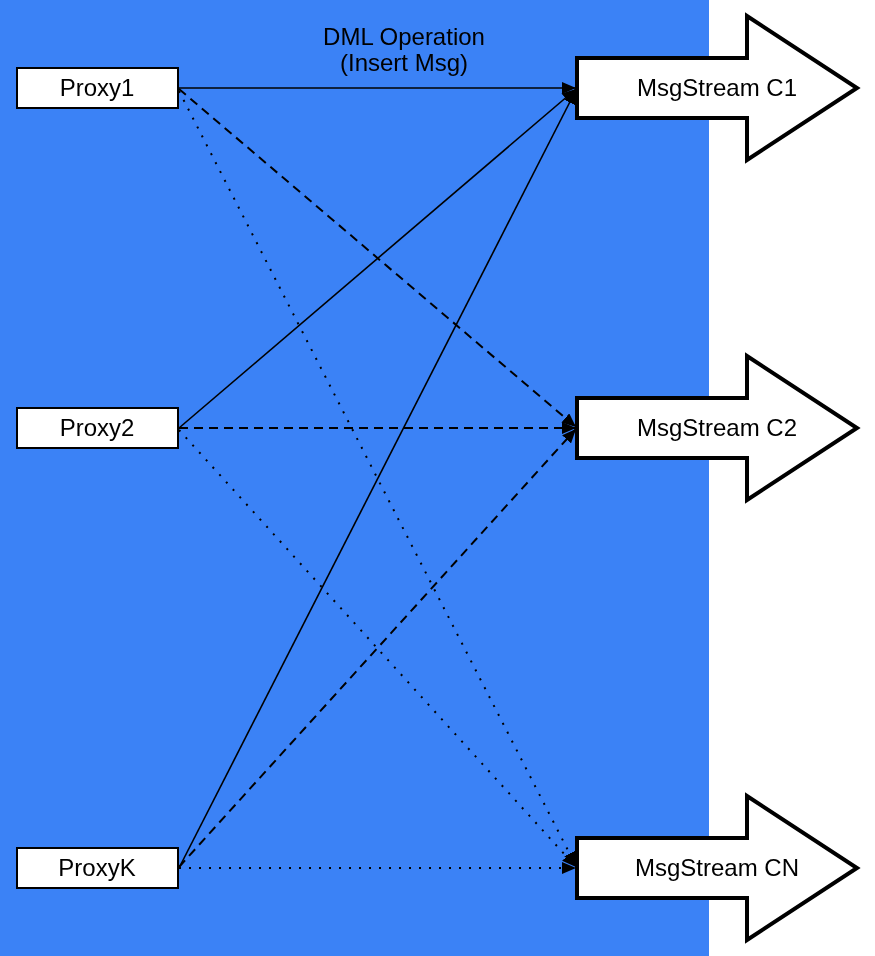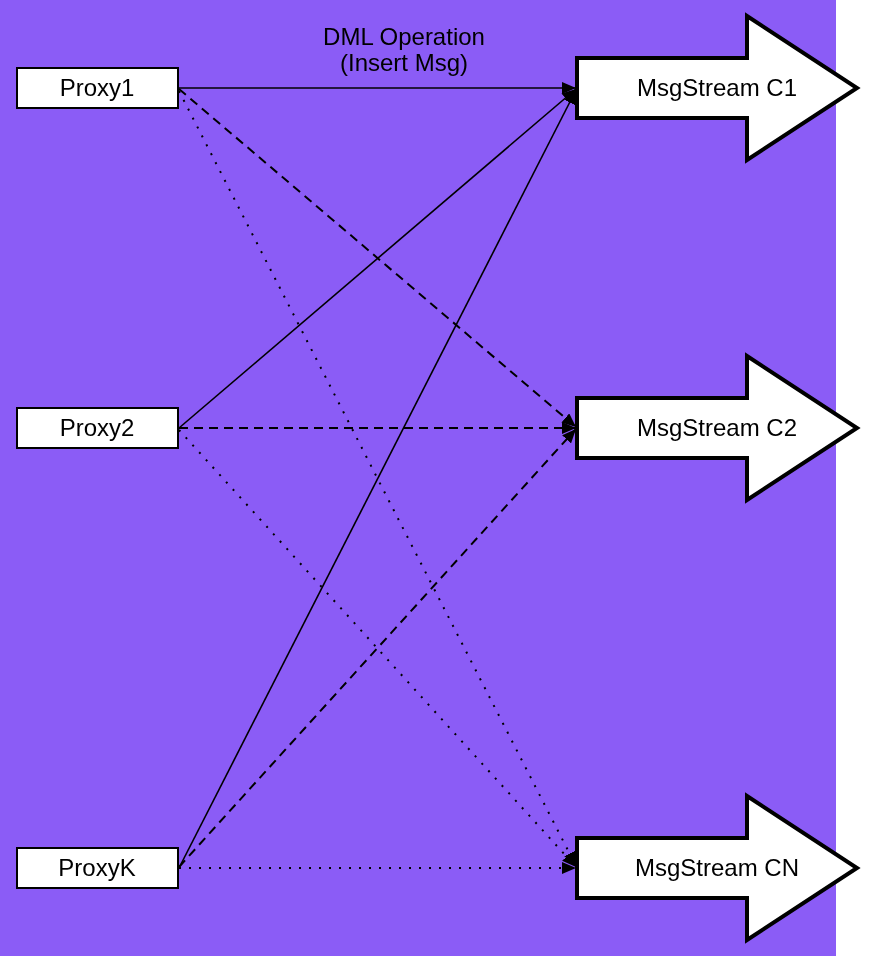--- a/index.html
+++ b/index.html
@@ -1,23 +1,23 @@
 <!DOCTYPE html>
 <html><head>
 <meta charset="utf-8">
 <style>
   html, body {
     margin: 0;
     padding: 0;
     background: #ffffff;
   }
   .canvas-wrap {
-    width: 836px;
+    width: 709px;
     height: 956px;
-    background: #8b5cf6;
+    background: #3b82f6;
     position: relative;
   }
   svg {
     display: block;
     font-family: "Liberation Sans", sans-serif;
   }
   .box {
     fill: #ffffff;
     stroke: #000000;
     stroke-width: 2;

